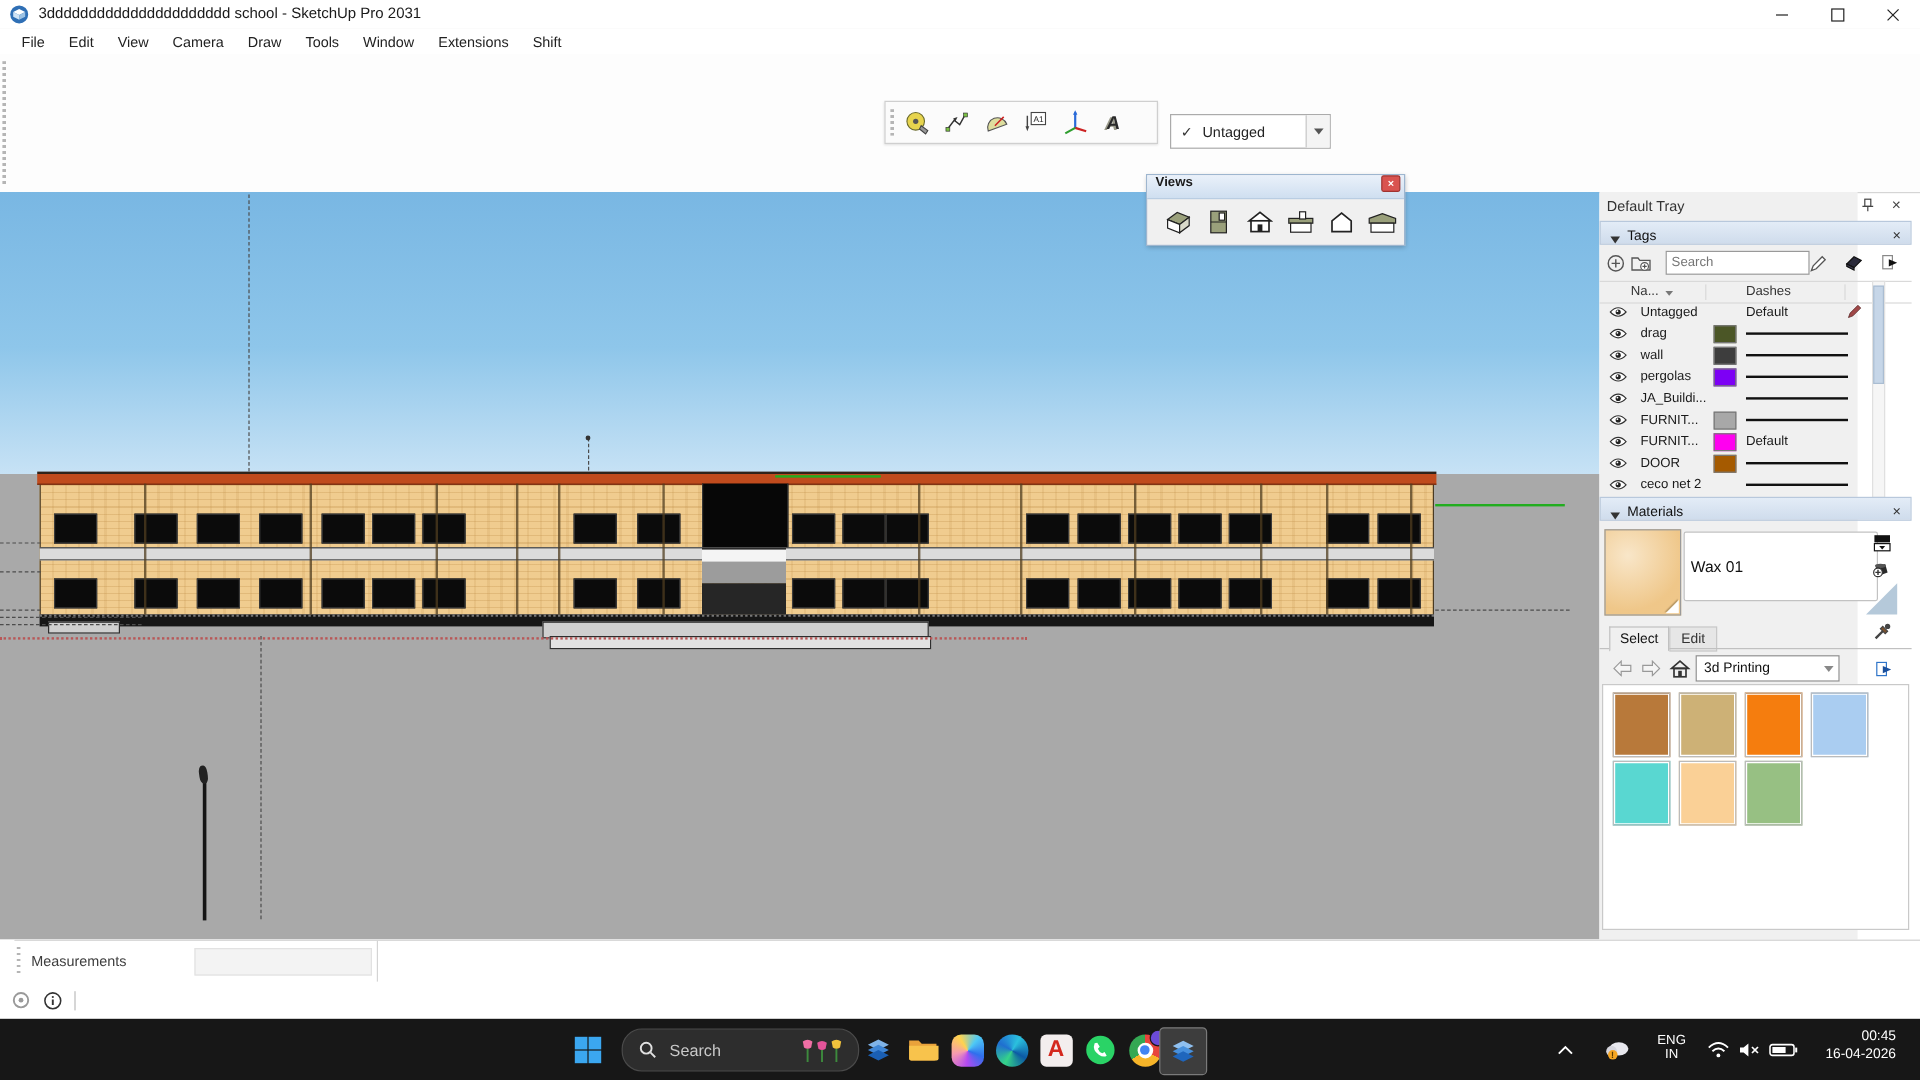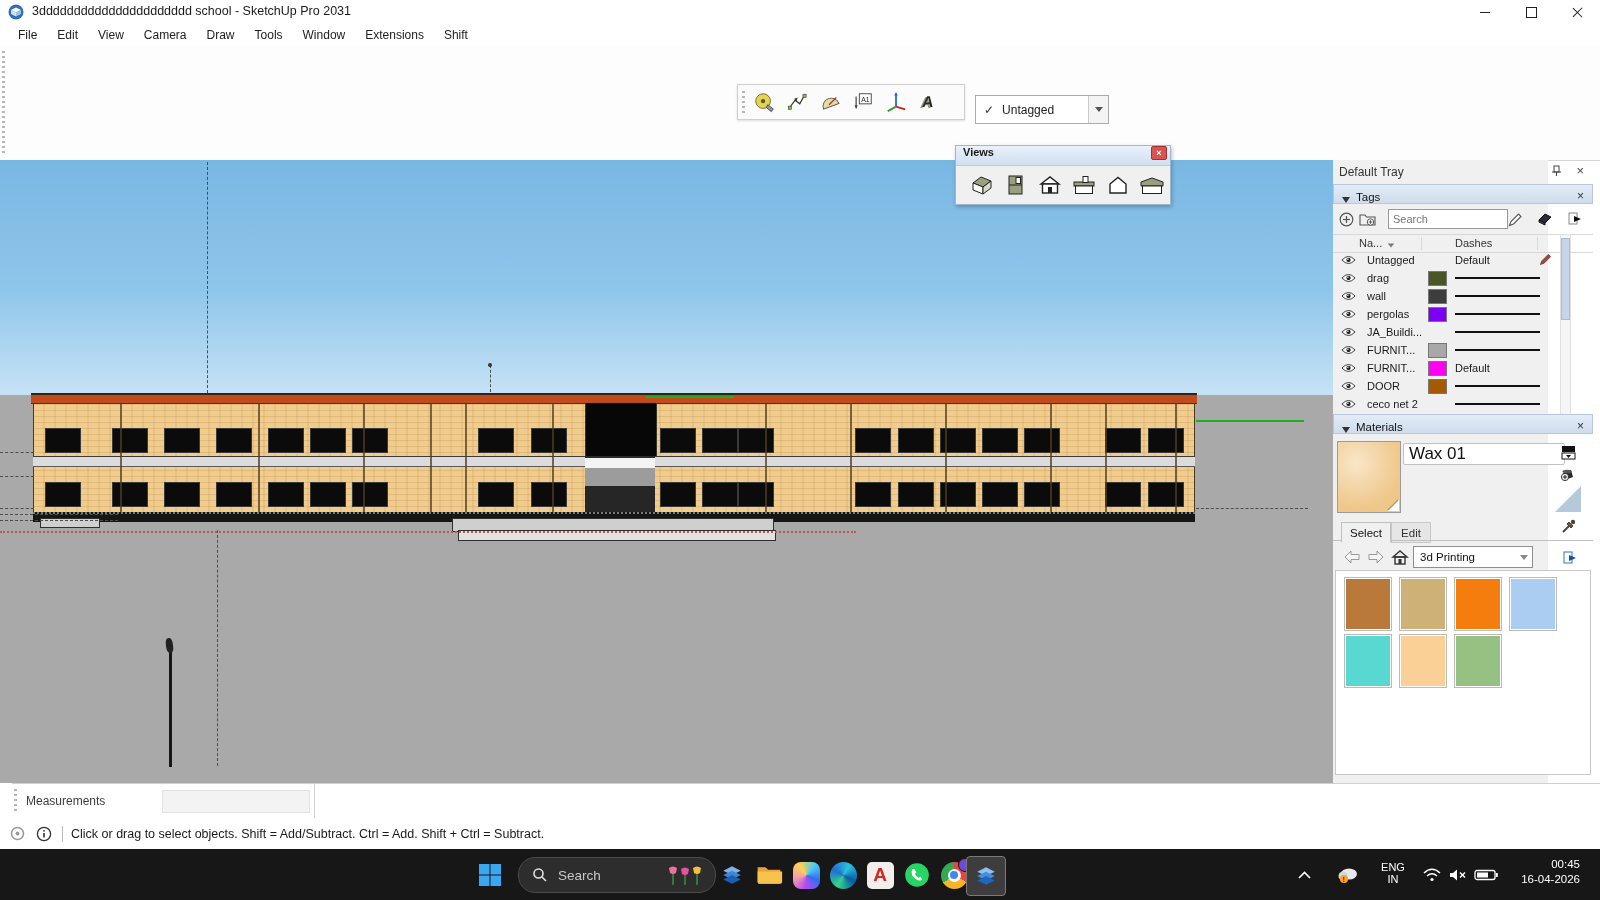--- a/index.html
+++ b/index.html
@@ -119,21 +119,21 @@
   #tags-scrollbar{position:absolute;left:227px;top:74px;width:9px;height:179px;background:#f6f6f6;border:1px solid #e0e0e0;}
   #tags-scroll-thumb{position:absolute;left:0;top:3px;width:7px;height:80px;background:#c6d6e8;border:1px solid #aabdd2;}
 
   #mat-header{top:254px;}
   #mat-body{position:absolute;left:0;top:274px;width:267px;bottom:0;}
   #mat-preview{position:absolute;left:4px;top:7px;width:62px;height:70px;border:1px solid #9a9a9a;background:#f2cd92;
      background-image:radial-gradient(circle at 30% 30%, rgba(255,255,255,.5), rgba(230,180,110,.25) 70%);}
   #mat-fold{position:absolute;right:1px;bottom:1px;width:0;height:0;border-left:11px solid transparent;border-bottom:11px solid #fff;
      filter:drop-shadow(-1px -1px 0 #b99a66);}
   #mat-name{position:absolute;left:70px;top:9px;width:150px;height:20px;border:1px solid #c2c2c2;border-radius:2px;background:#fff;
-     font-size:17px;padding:0 5px;font-family:"Liberation Sans",sans-serif;color:#111;}
+     font-size:13px;padding:18px 5px;font-family:"Liberation Sans",sans-serif;color:#111;}
   .mat-ricon{position:absolute;left:225px;width:20px;height:20px;display:flex;align-items:center;justify-content:center;}
   #mat-default-tri{position:absolute;left:222px;top:52px;width:0;height:0;border-left:26px solid transparent;border-bottom:26px solid #b5c9da;}
   .mat-tab{position:absolute;top:88px;height:19px;display:flex;align-items:center;justify-content:center;font-size:11.5px;}
   #tab-select{left:8px;width:48px;background:#f0f0f0;border:1px solid #c0c0c0;border-bottom:1px solid #f0f0f0;color:#111;z-index:2;}
   #tab-edit{left:58px;width:38px;background:#e6e6e6;border:1px solid #c8c8c8;color:#333;}
   #tabs-line{position:absolute;left:0;top:106px;width:260px;height:1px;background:#c0c0c0;}
   .nav-icon{position:absolute;top:112px;width:22px;height:22px;display:flex;align-items:center;justify-content:center;}
   #mat-category{position:absolute;left:80px;top:112px;width:120px;height:22px;border:1px solid #8f8f8f;background:#fff;
      display:flex;align-items:center;box-sizing:border-box;}
   #mat-category .value{flex:1;font-size:11.5px;padding-left:6px;color:#111;}
@@ -838,21 +838,20 @@
       </svg>
     </span>
   <span class="hint-icon">
       <svg width="16" height="16" viewBox="0 0 16 16">
         <circle cx="8" cy="8" r="6.6" fill="none" stroke="#333" stroke-width="1.3"></circle>
         <circle cx="8" cy="4.8" r="0.9" fill="#333"></circle>
         <line x1="8" y1="7" x2="8" y2="11.5" stroke="#333" stroke-width="1.6"></line>
       </svg>
     </span>
   <span id="hint-sep"></span>
-  <span id="hint-text">Click or drag to select objects. Shift = Add/Subtract. Ctrl = Add. Shift + Ctrl = Subtract.</span>
 </div>
 
 <div id="taskbar">
   <div class="tb-item" style="left:473px;">
     <svg width="26" height="26" viewBox="0 0 26 26">
         <rect x="2" y="2" width="10.5" height="10.5" fill="#3ba7f0"></rect>
         <rect x="13.5" y="2" width="10.5" height="10.5" fill="#3ba7f0"></rect>
         <rect x="2" y="13.5" width="10.5" height="10.5" fill="#3ba7f0"></rect>
         <rect x="13.5" y="13.5" width="10.5" height="10.5" fill="#3ba7f0"></rect>
       </svg>

